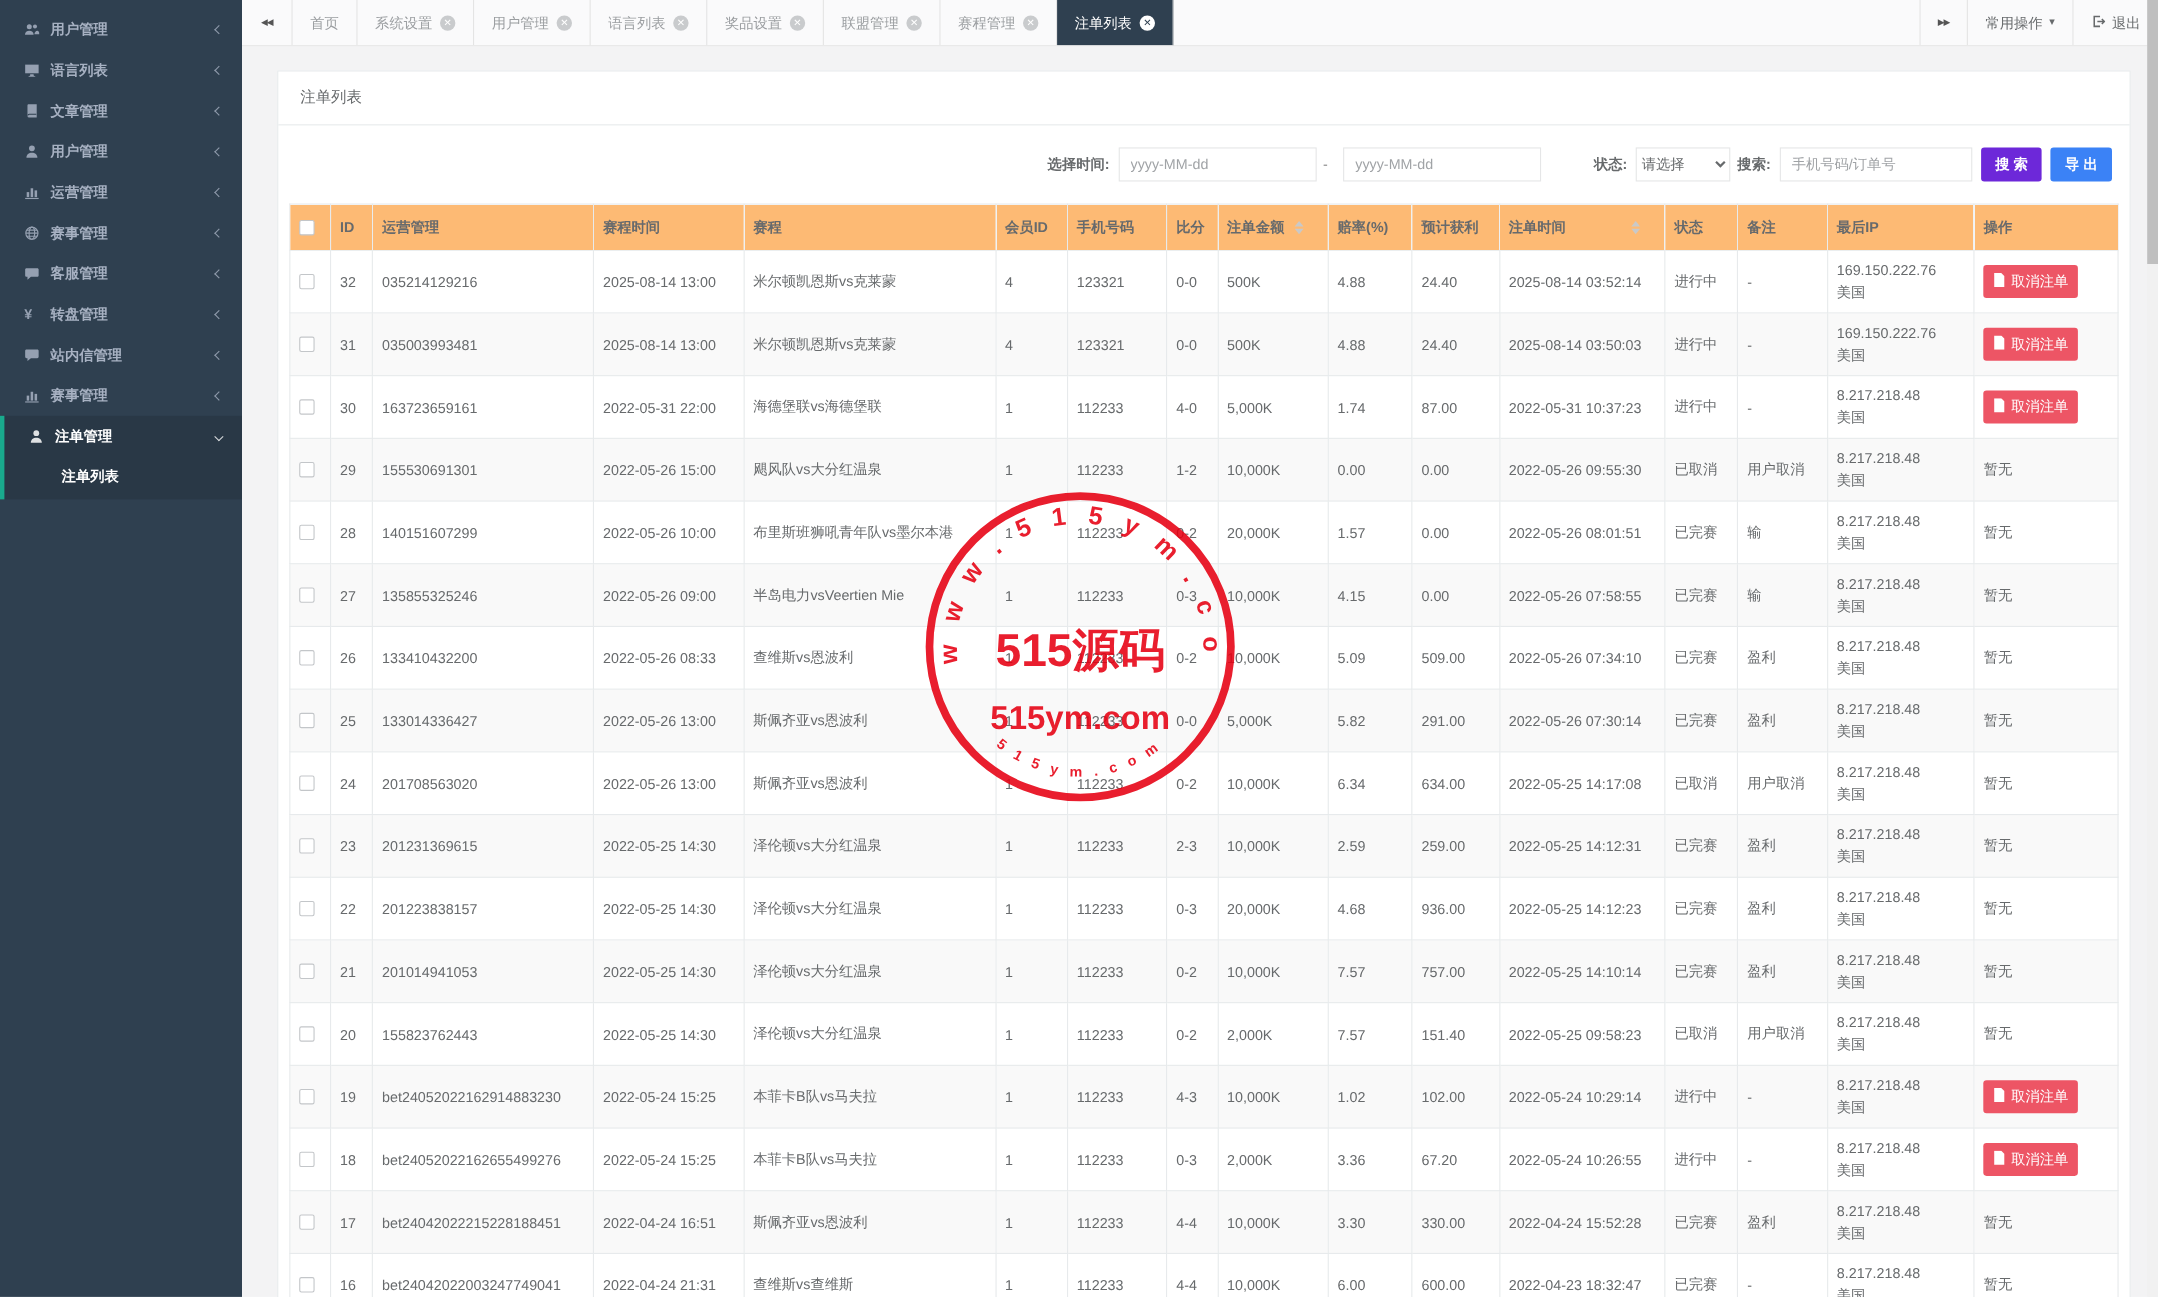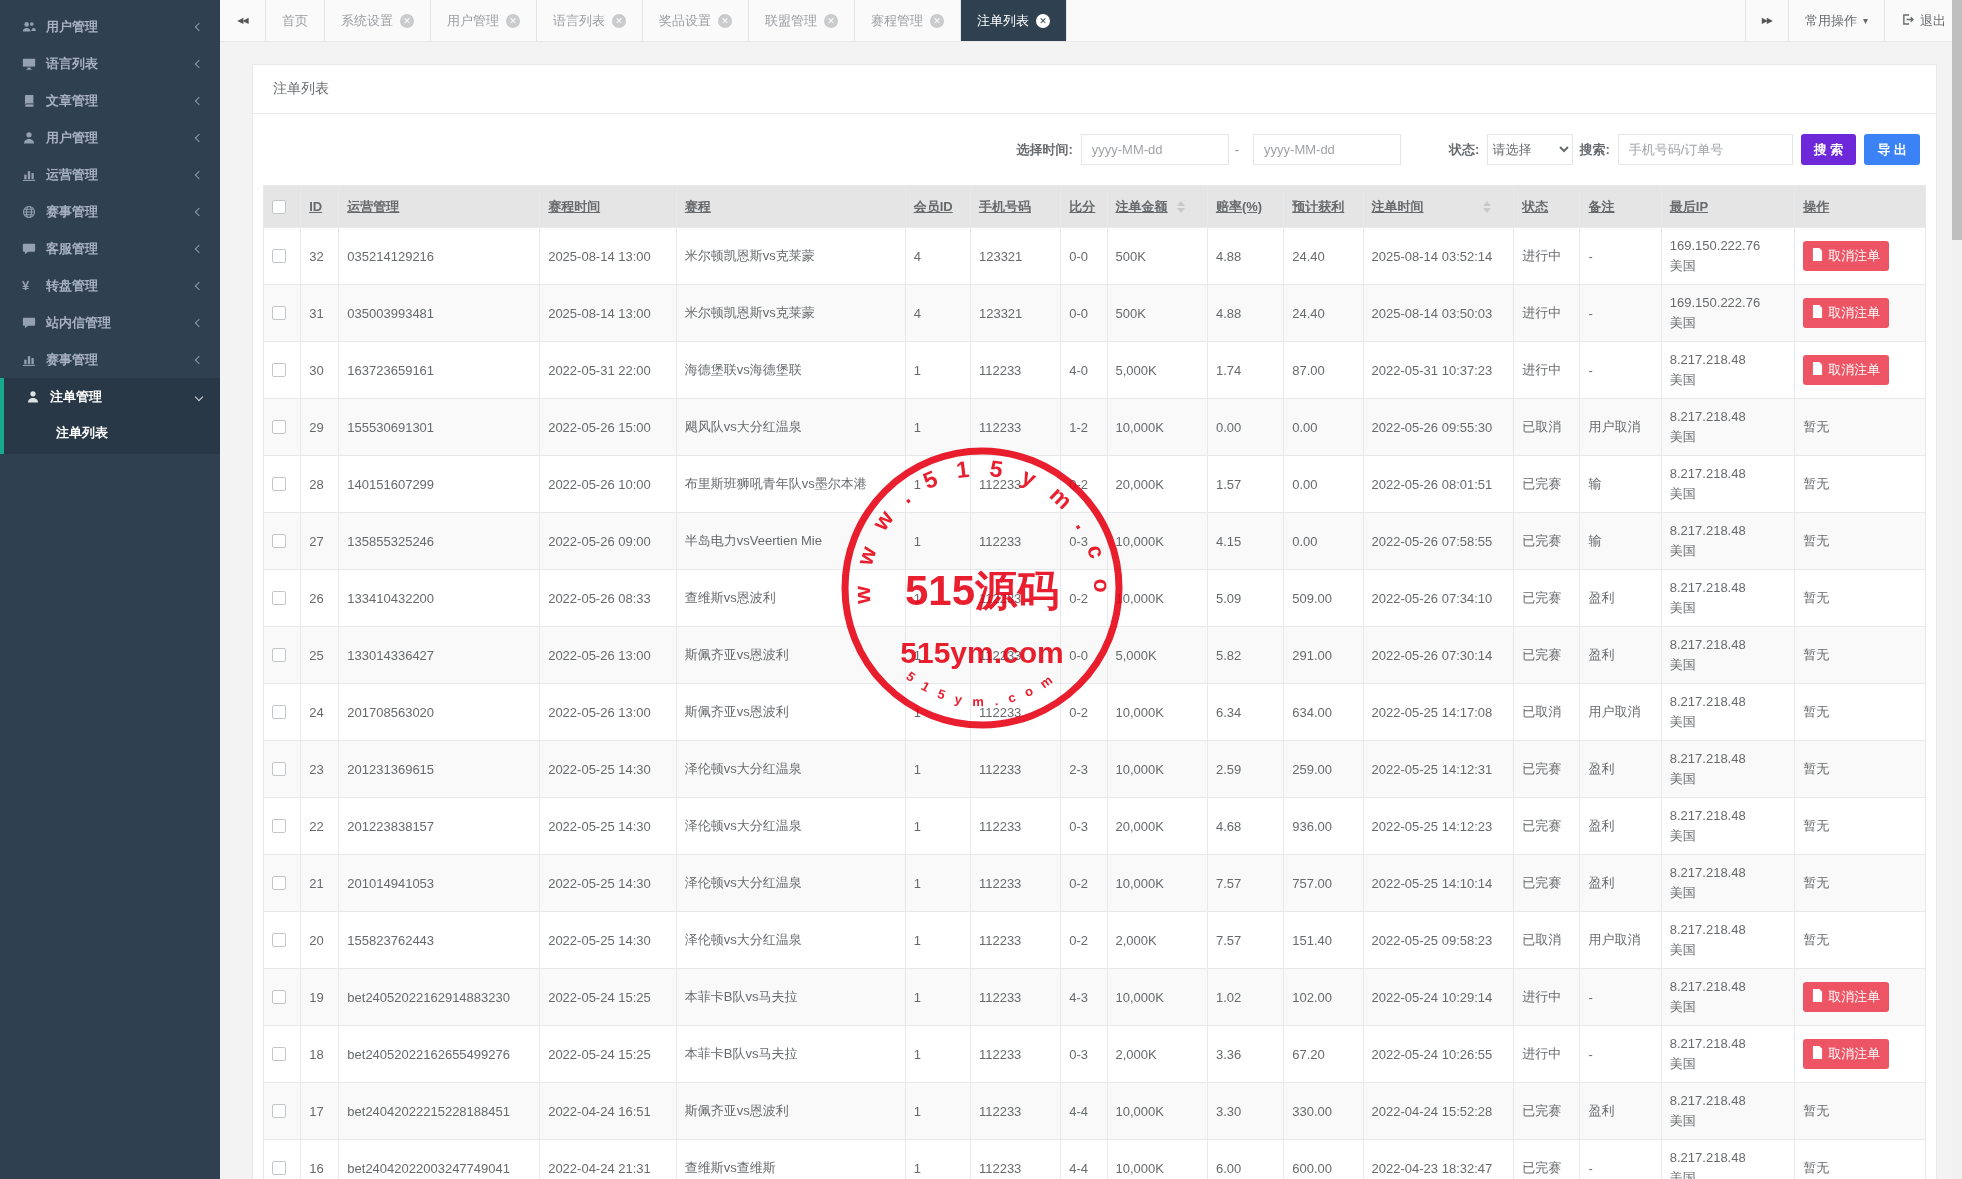--- a/index.html
+++ b/index.html
@@ -69,39 +69,39 @@
   .panel-header { padding:15px 20px; font-size:14px; color:#676a6c; border-bottom:1px solid #e7eaec; }
   .panel-body { padding:20px 10px 0; }
   
   .filter-row { display:flex; align-items:center; justify-content:flex-end; font-size:13px; padding-right:6px; }
   .filter-label { font-weight:bold; color:#676a6c; }
   .inp {
     height:31px; border:1px solid #e5e6e7; padding:0 10px; font-size:13px; color:#676a6c;
     font-family:inherit; outline:none; background:#fff;
   }
   .inp::placeholder { color:#a0a3a6; }
-  .inp.date { width:148px; margin-left:8px; }
+  .inp.date { width:180px; margin-left:8px; }
   .sep { margin:0 6px; color:#888; }
   .gap-lg { margin-left:48px; }
   .status-select {
     height:31px; width:86px; margin-left:8px; border:1px solid #e5e6e7; font-size:13px;
     color:#676a6c; font-family:inherit; background:#fff; outline:none;
   }
   .search-label { margin-left:6px; }
   .inp.search { width:175px; margin-left:8px; }
   .btn {
     height:31px; padding:0 13px; margin-left:8px; border:none; border-radius:3px;
     color:#fff; font-size:13px; font-weight:bold; cursor:pointer; font-family:inherit;
   }
   .btn-search { background:#6d28d9; }
   .btn-export { background:#3b82f6; }
   
   table { width:100%; border-collapse:collapse; margin-top:20px; font-size:13px; color:#676a6c; table-layout:fixed; }
   th, td { border:1px solid #e7eaec; padding:6px 8px; text-align:left; vertical-align:middle; overflow:hidden; }
-  thead th { height:42px; font-weight:bold; background:#e5e5e5; position:relative;text-decoration:underline; }
+  thead th { height:42px; font-weight:bold; background:#fdba74; position:relative; }
   thead .th-flex { display:flex; align-items:center; }
   .sort-carets { margin-left:auto; margin-right:14px; display:flex; flex-direction:column; gap:2px; }
   .sort-carets .up { width:0; height:0; border-left:4px solid transparent; border-right:4px solid transparent; border-bottom:5px solid #c9c9c9; }
   .sort-carets .down { width:0; height:0; border-left:4px solid transparent; border-right:4px solid transparent; border-top:5px solid #c9c9c9; }
   tbody tr { height:57px; }
   tbody tr:nth-child(even) { background:#f9f9f9; }
   input[type="checkbox"] {
     appearance:none; width:14px; height:14px; border:1px solid #c3c6c9; border-radius:2px;
     background:#fff; cursor:pointer; display:block;
   }

